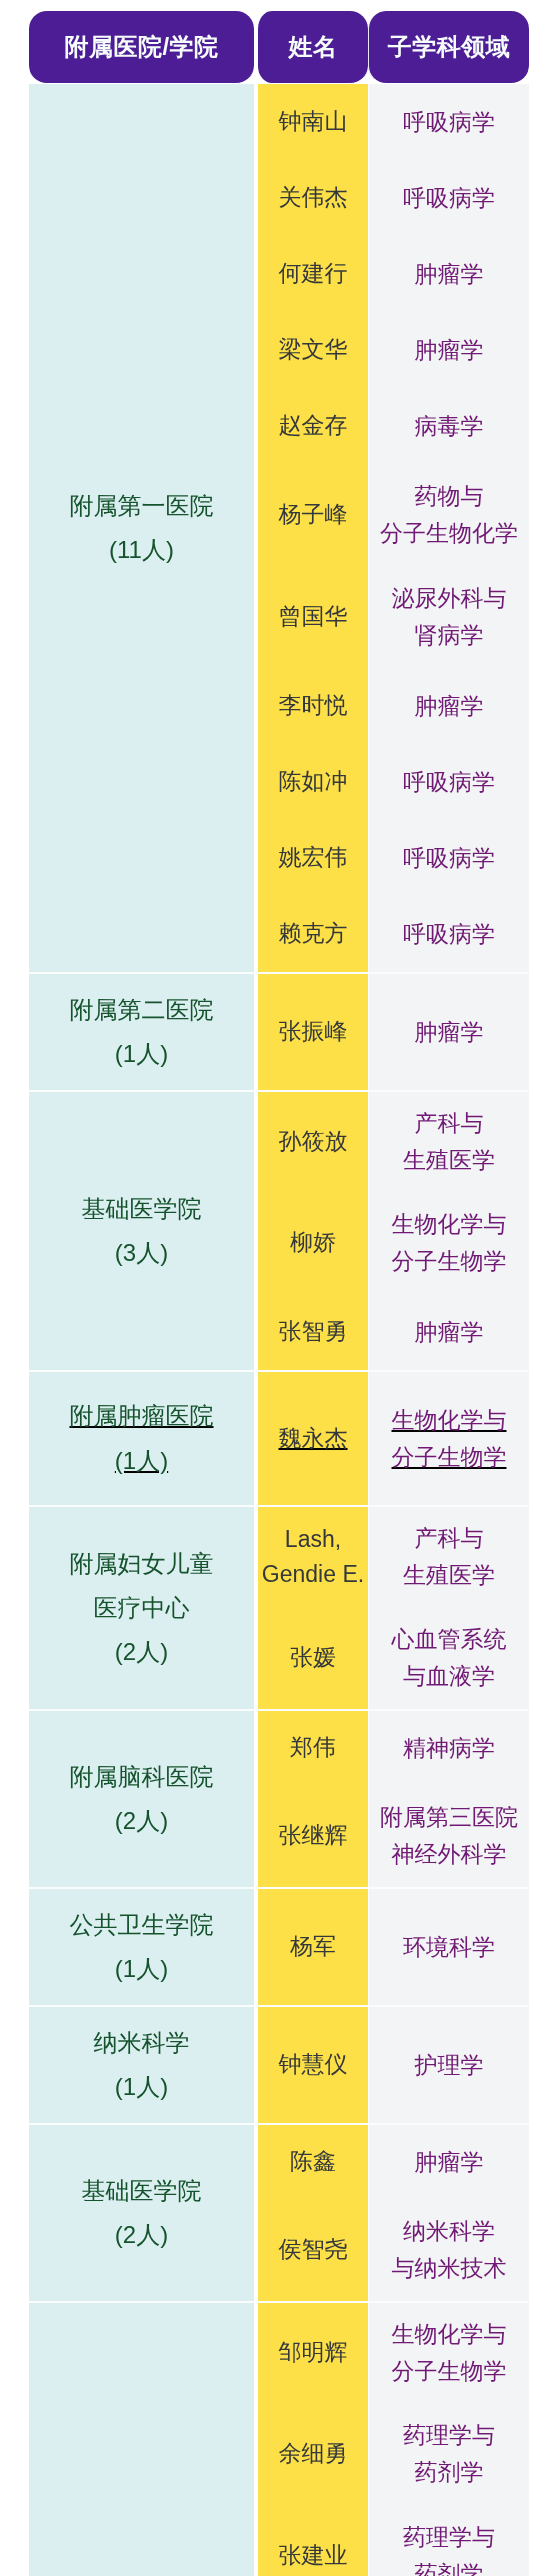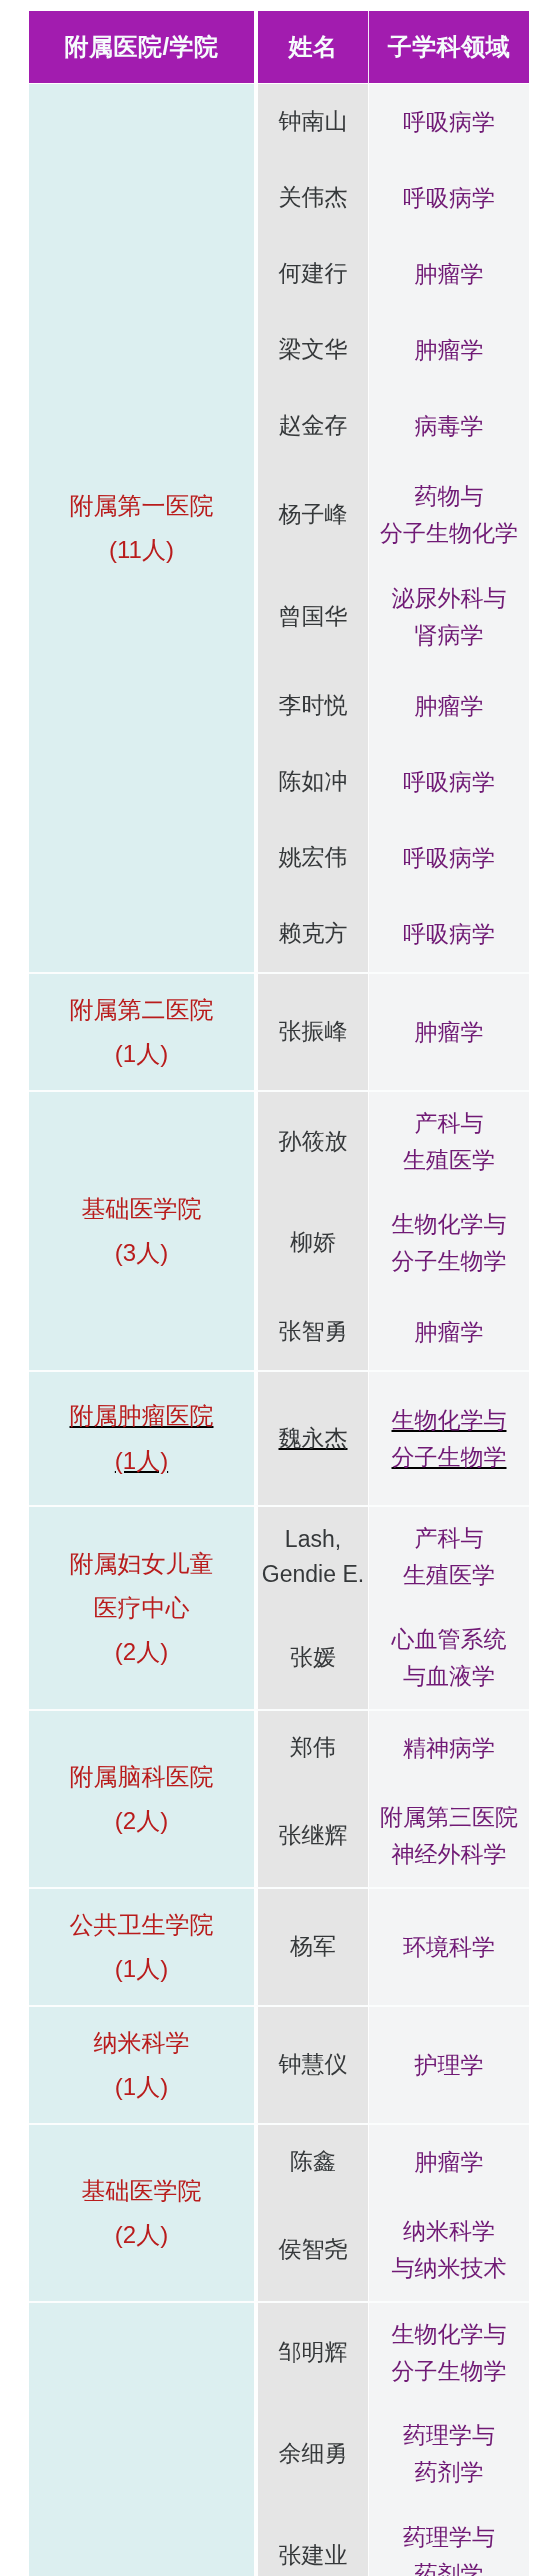--- a/index.html
+++ b/index.html
@@ -18,52 +18,53 @@
     border-collapse:separate;
     border-spacing:0;
     table-layout:fixed;
     width:500px;
   }
   col.c1{width:225px;}
   col.c2{width:114px;}
   col.c3{width:161px;}
 
   thead th{
-    background:#a21caf;
+    background:#4c1d95;
     color:#F6FCFC;
     font-size:24px;
     font-weight:600;
     height:70px;
     text-align:center;
     vertical-align:middle;
     letter-spacing:0.5px;
     border-bottom:1.5px solid #FFFFFF;
+    border-radius:18px;
   }
   thead th.h2{border-left:4.1px solid #FFFFFF;}
   thead th.h3{border-left:1.5px solid rgba(255,255,255,0.9);}
 
   td{
     vertical-align:middle;
     text-align:center;
   }
   td.org-cell{
     background:#DCEFF0;
-    color:#b91c1c;
+    color:#14532d;
     font-size:24px;
   }
   .org-name{
     max-width:152px;
     margin:0 auto;
     line-height:1.85;
   }
   .org-count{
     line-height:1.85;
   }
   td.name-cell{
-    background:#e5e5e5;
+    background:#fde047;
     color:#35383A;
     font-size:23px;
     line-height:1.55;
     white-space:pre-line;
     border-left:4.1px solid #FEFEFE;
   }
   td.disc-cell{
     background:#F3F4F5;
     color:#701a75;
     font-size:23px;

